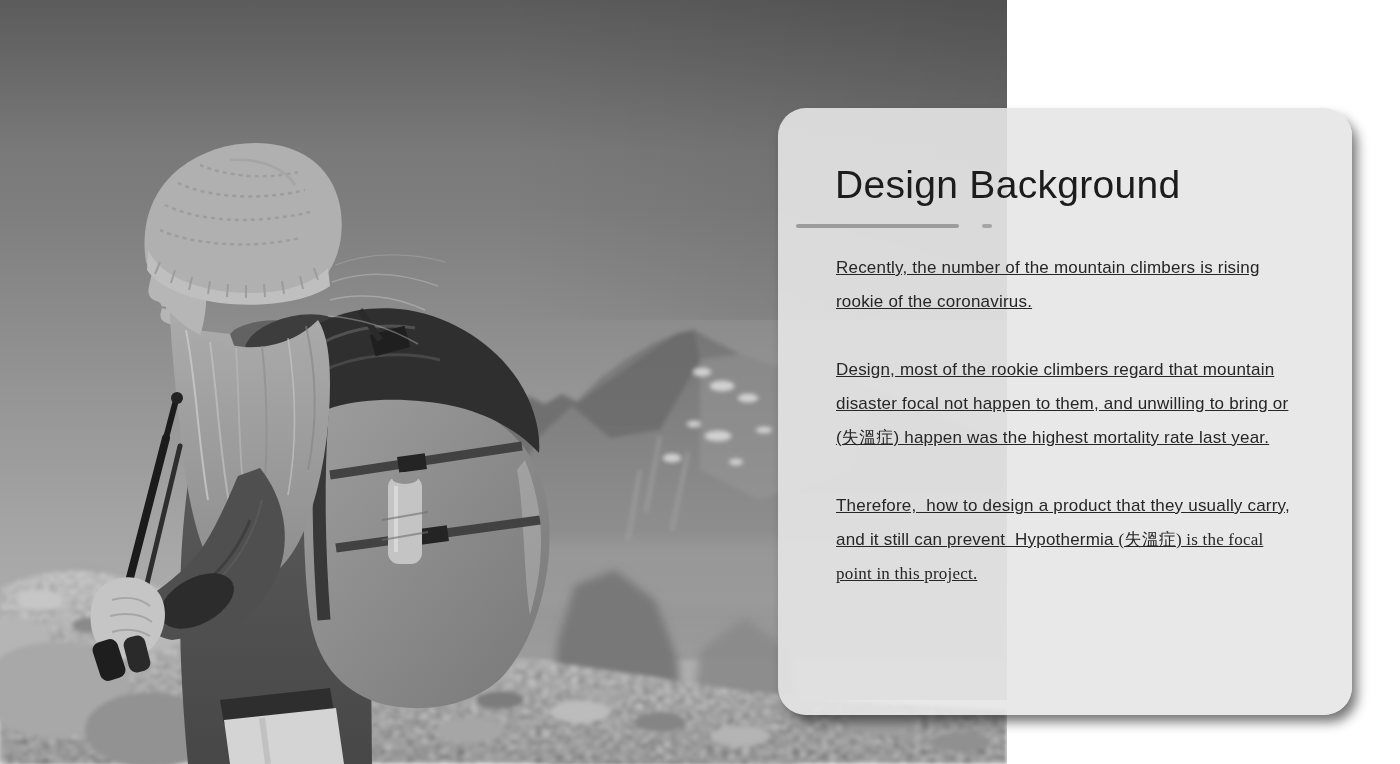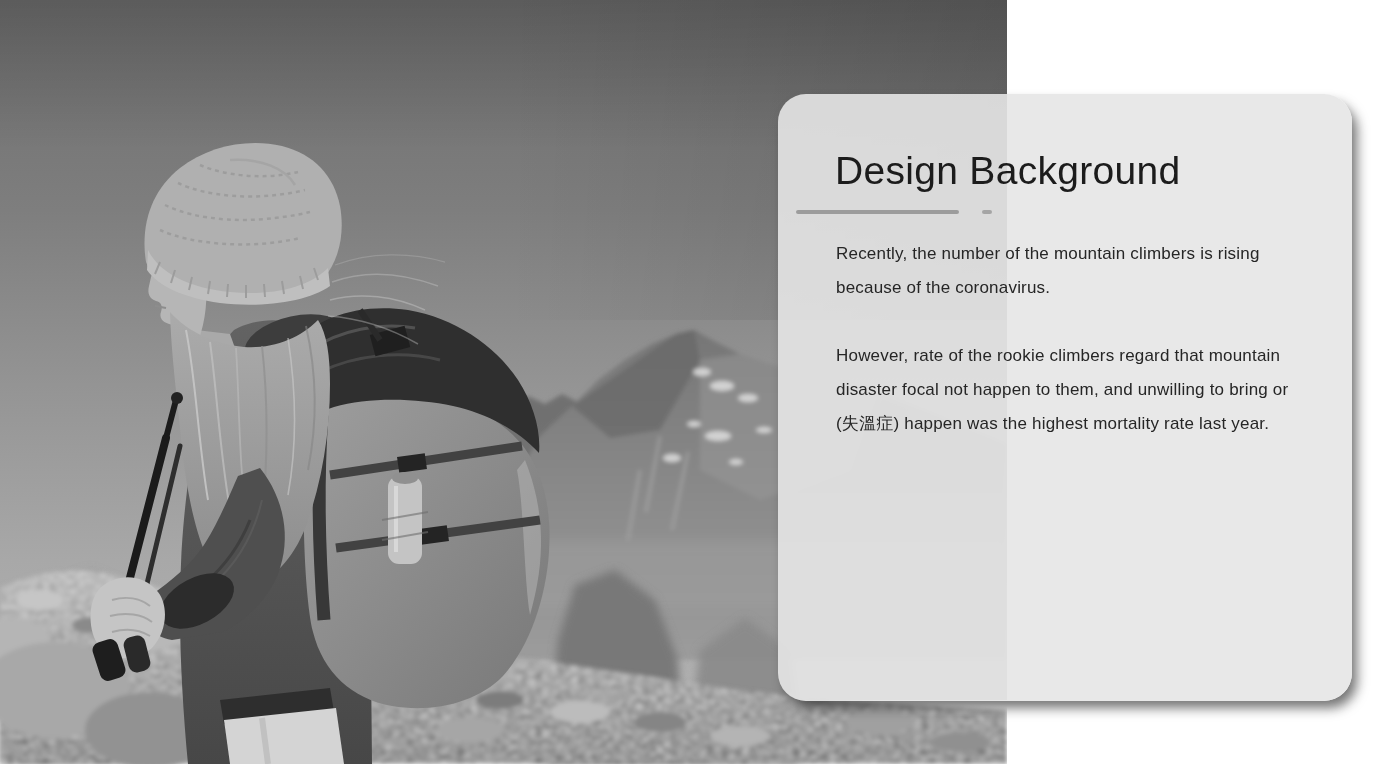--- a/index.html
+++ b/index.html
@@ -2,34 +2,34 @@
 <html style="--page-bg: #ffffff; --card-bg: rgba(230,230,230,0.9); --title-text: #1c1c1c; --body-text: #262626; --divider: #9c9c9c;"><head>
 <meta charset="utf-8">
 <style>
   html,body { margin:0; padding:0; }
   body { font-family:"Liberation Sans", sans-serif; }
   .stage { position:relative; width:1400px; height:764px; overflow:hidden;
            background:var(--page-bg,#ffffff); }
   .photo { position:absolute; left:0; top:0; width:1007px; height:764px; }
   .photo svg { display:block; }
 
-  .card { position:absolute; left:778px; top:94px; width:574px; height:607px;
+  .card { position:absolute; left:778px; top:108px; width:574px; height:607px;
           border-radius:28px; background:var(--card-bg, rgba(230,230,230,0.9));
           box-shadow:6px 8px 12px -1px rgba(25,25,25,0.6); }
   .card-title { position:absolute; left:57px; top:54px; margin:0;
                 font-size:39px; font-weight:400; letter-spacing:0.3px;
                 color:var(--title-text,#1c1c1c); line-height:46px; white-space:pre; }
   .divider { position:absolute; left:18px; top:116px; height:4px; width:220px; }
   .divider-line { position:absolute; left:0; top:0; width:163px; height:4px;
                   border-radius:2px; background:var(--divider,#9c9c9c); display:block; }
   .divider-dash { position:absolute; left:186px; top:0; width:10px; height:4px;
                   border-radius:2px; background:var(--divider,#9c9c9c); opacity:0.85; display:block; }
   .card-body { position:absolute; left:58px; top:143px; width:500px;
                font-size:17px; color:var(--body-text,#262626); letter-spacing:0.2px; }
-  .para { margin:0 0 34px 0; }
+  .para { margin:0 0 34px 0;text-decoration:underline; }
   .line { display:block; line-height:34px; white-space:pre; }
   .serif { font-family:"Liberation Serif", serif; }
 </style>
 </head>
 <body>
 
 <div class="stage">
 
   <div class="photo">
     <svg width="1007" height="764" viewBox="0 0 1007 764">
@@ -256,22 +256,27 @@
 
   <div class="card">
     <h1 class="card-title">Design Background</h1>
     <div class="divider">
       <span class="divider-line"></span>
       <span class="divider-dash"></span>
     </div>
     <div class="card-body">
       <p class="para">
         <span class="line">Recently, the number of the mountain climbers is rising</span>
-        <span class="line">because of the coronavirus.</span>
+        <span class="line">rookie of the coronavirus.</span>
       </p>
       <p class="para">
-        <span class="line">However, rate of the rookie climbers regard that mountain</span>
+        <span class="line">Design, most of the rookie climbers regard that mountain</span>
         <span class="line">disaster focal not happen to them, and unwilling to bring or</span>
         <span class="line">(失溫症) happen was the highest mortality rate last year.</span>
+      </p>
+      <p class="para">
+        <span class="line">Therefore,  how to design a product that they usually carry,</span>
+        <span class="line"><span>and it still can prevent  Hypothermia </span><span class="serif">(失溫症) is the focal</span></span>
+        <span class="line serif">point in this project.</span>
       </p>
     </div>
   </div>
 </div>
 
 </body></html>

